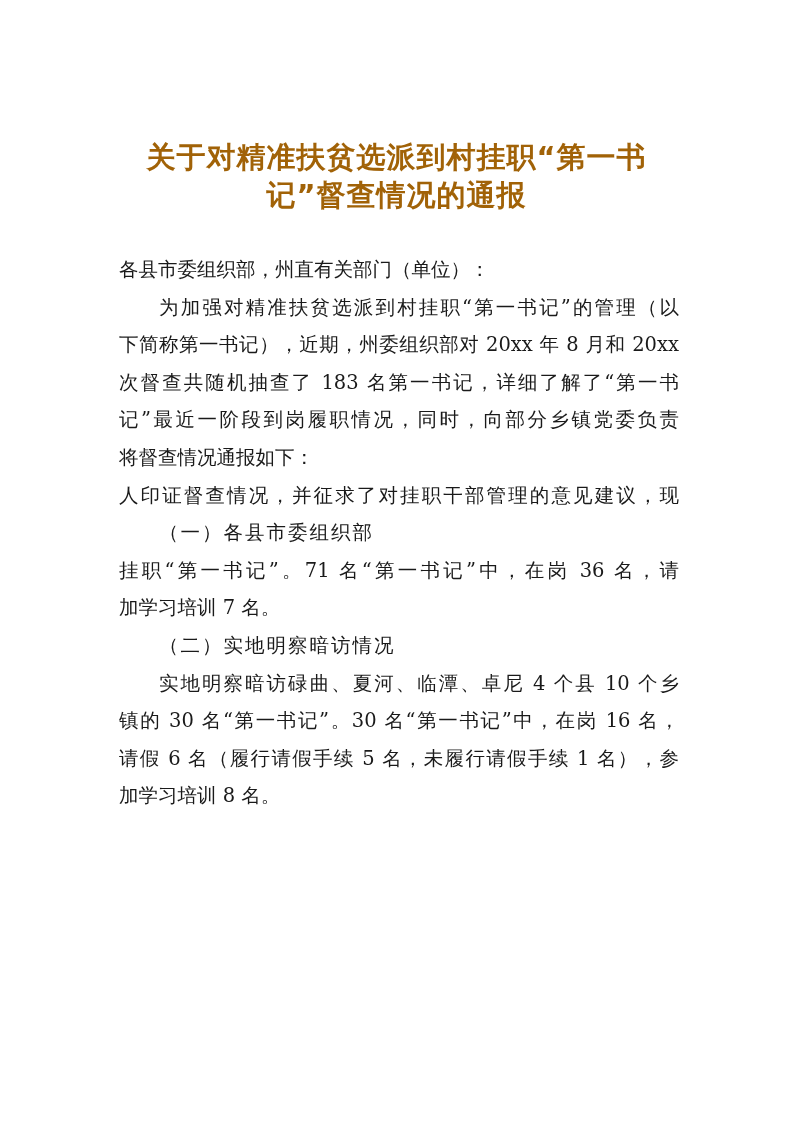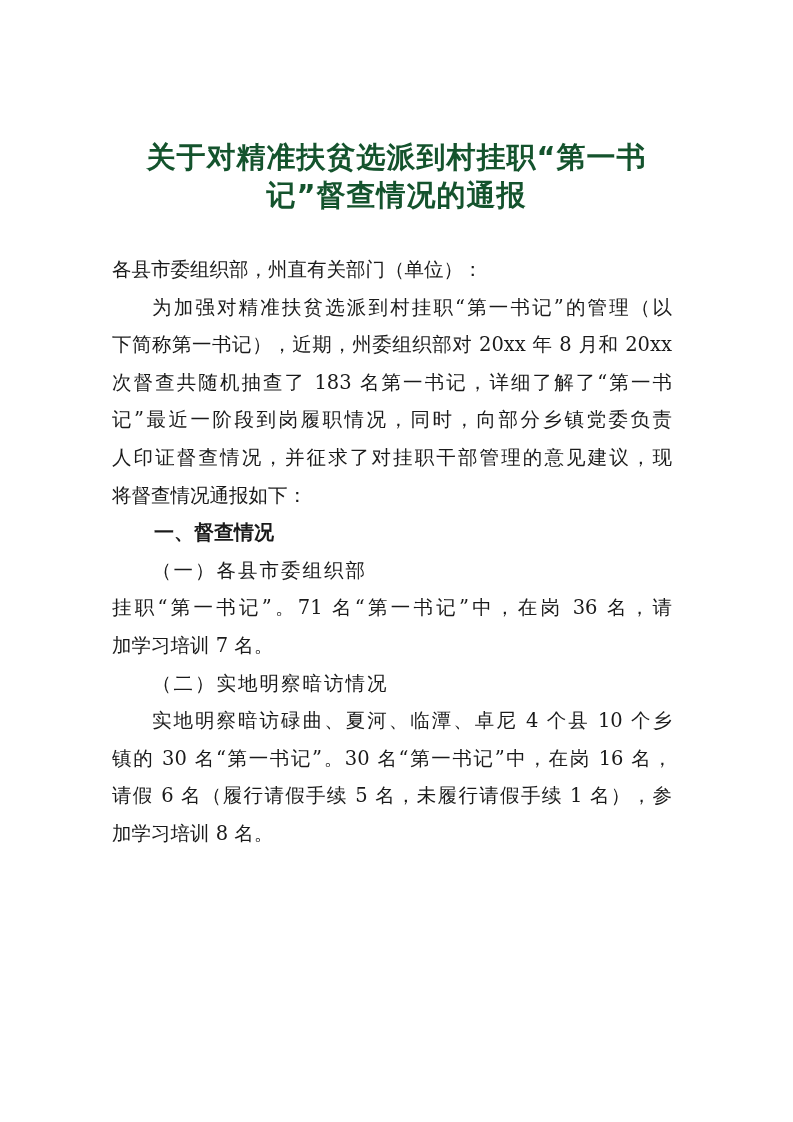--- a/index.html
+++ b/index.html
@@ -2,25 +2,25 @@
 <html><head>
   <meta charset="utf-8">
   <style>
     html, body { margin: 0; padding: 0; background: #ffffff; }
     body { width: 793px; height: 1122px; position: relative; overflow: hidden; color: #1a1a1a; }
     .page { position: absolute; left: 0; top: 0; width: 793px; height: 1122px; background: #fff; }
     .title {
       position: absolute; left: 100px; width: 593px; top: 138px;
       font-family: "DejaVu Sans", sans-serif; font-weight: bold;
       font-size: 29px; line-height: 38px; text-align: center; letter-spacing: 1px;
-      color: #14532d;
+      color: #a16207;
     }
     .title div { white-space: nowrap; }
     .body {
-      position: absolute; left: 112px; width: 560px; top: 251px;
+      position: absolute; left: 119px; width: 560px; top: 251px;
       font-family: "DejaVu Serif", serif; font-size: 19.5px; line-height: 37.6px;
       color: #1a1a1a;
     }
     .line { white-space: nowrap; height: 37.6px; text-align: justify; text-align-last: justify; }
     .line.last { text-align-last: left; }
     .indent { padding-left: 40px; }
     .h1 { font-family: "DejaVu Sans", sans-serif; font-weight: bold; font-size: 20px; padding-left: 42px; text-align-last: left; }
     .h2 { padding-left: 40px; text-align-last: left; letter-spacing: 2px; }
     .salutation { text-align-last: left; }
   </style>
@@ -33,24 +33,23 @@
     <div>记”督查情况的通报</div>
   </div>
 
   <div class="body">
     <div class="line salutation">各县市委组织部，州直有关部门（单位）：</div>
 
     <div class="line indent">为加强对精准扶贫选派到村挂职“第一书记”的管理（以</div>
     <div class="line">下简称第一书记），近期，州委组织部对 20xx 年 8 月和 20xx</div>
     <div class="line">次督查共随机抽查了 183 名第一书记，详细了解了“第一书</div>
     <div class="line">记”最近一阶段到岗履职情况，同时，向部分乡镇党委负责</div>
+    <div class="line last">将督查情况通报如下：</div>
     <div class="line">人印证督查情况，并征求了对挂职干部管理的意见建议，现</div>
-    <div class="line last">将督查情况通报如下：</div>
 
-    <div class="line h1">一、督查情况</div>
 
     <div class="line h2">（一）各县市委组织部</div>
     <div class="line">挂职“第一书记”。71 名“第一书记”中，在岗 36 名，请</div>
     <div class="line last">加学习培训 7 名。</div>
 
     <div class="line h2">（二）实地明察暗访情况</div>
     <div class="line indent">实地明察暗访碌曲、夏河、临潭、卓尼 4 个县 10 个乡</div>
     <div class="line">镇的 30 名“第一书记”。30 名“第一书记”中，在岗 16 名，</div>
     <div class="line">请假 6 名（履行请假手续 5 名，未履行请假手续 1 名），参</div>
     <div class="line last">加学习培训 8 名。</div>

